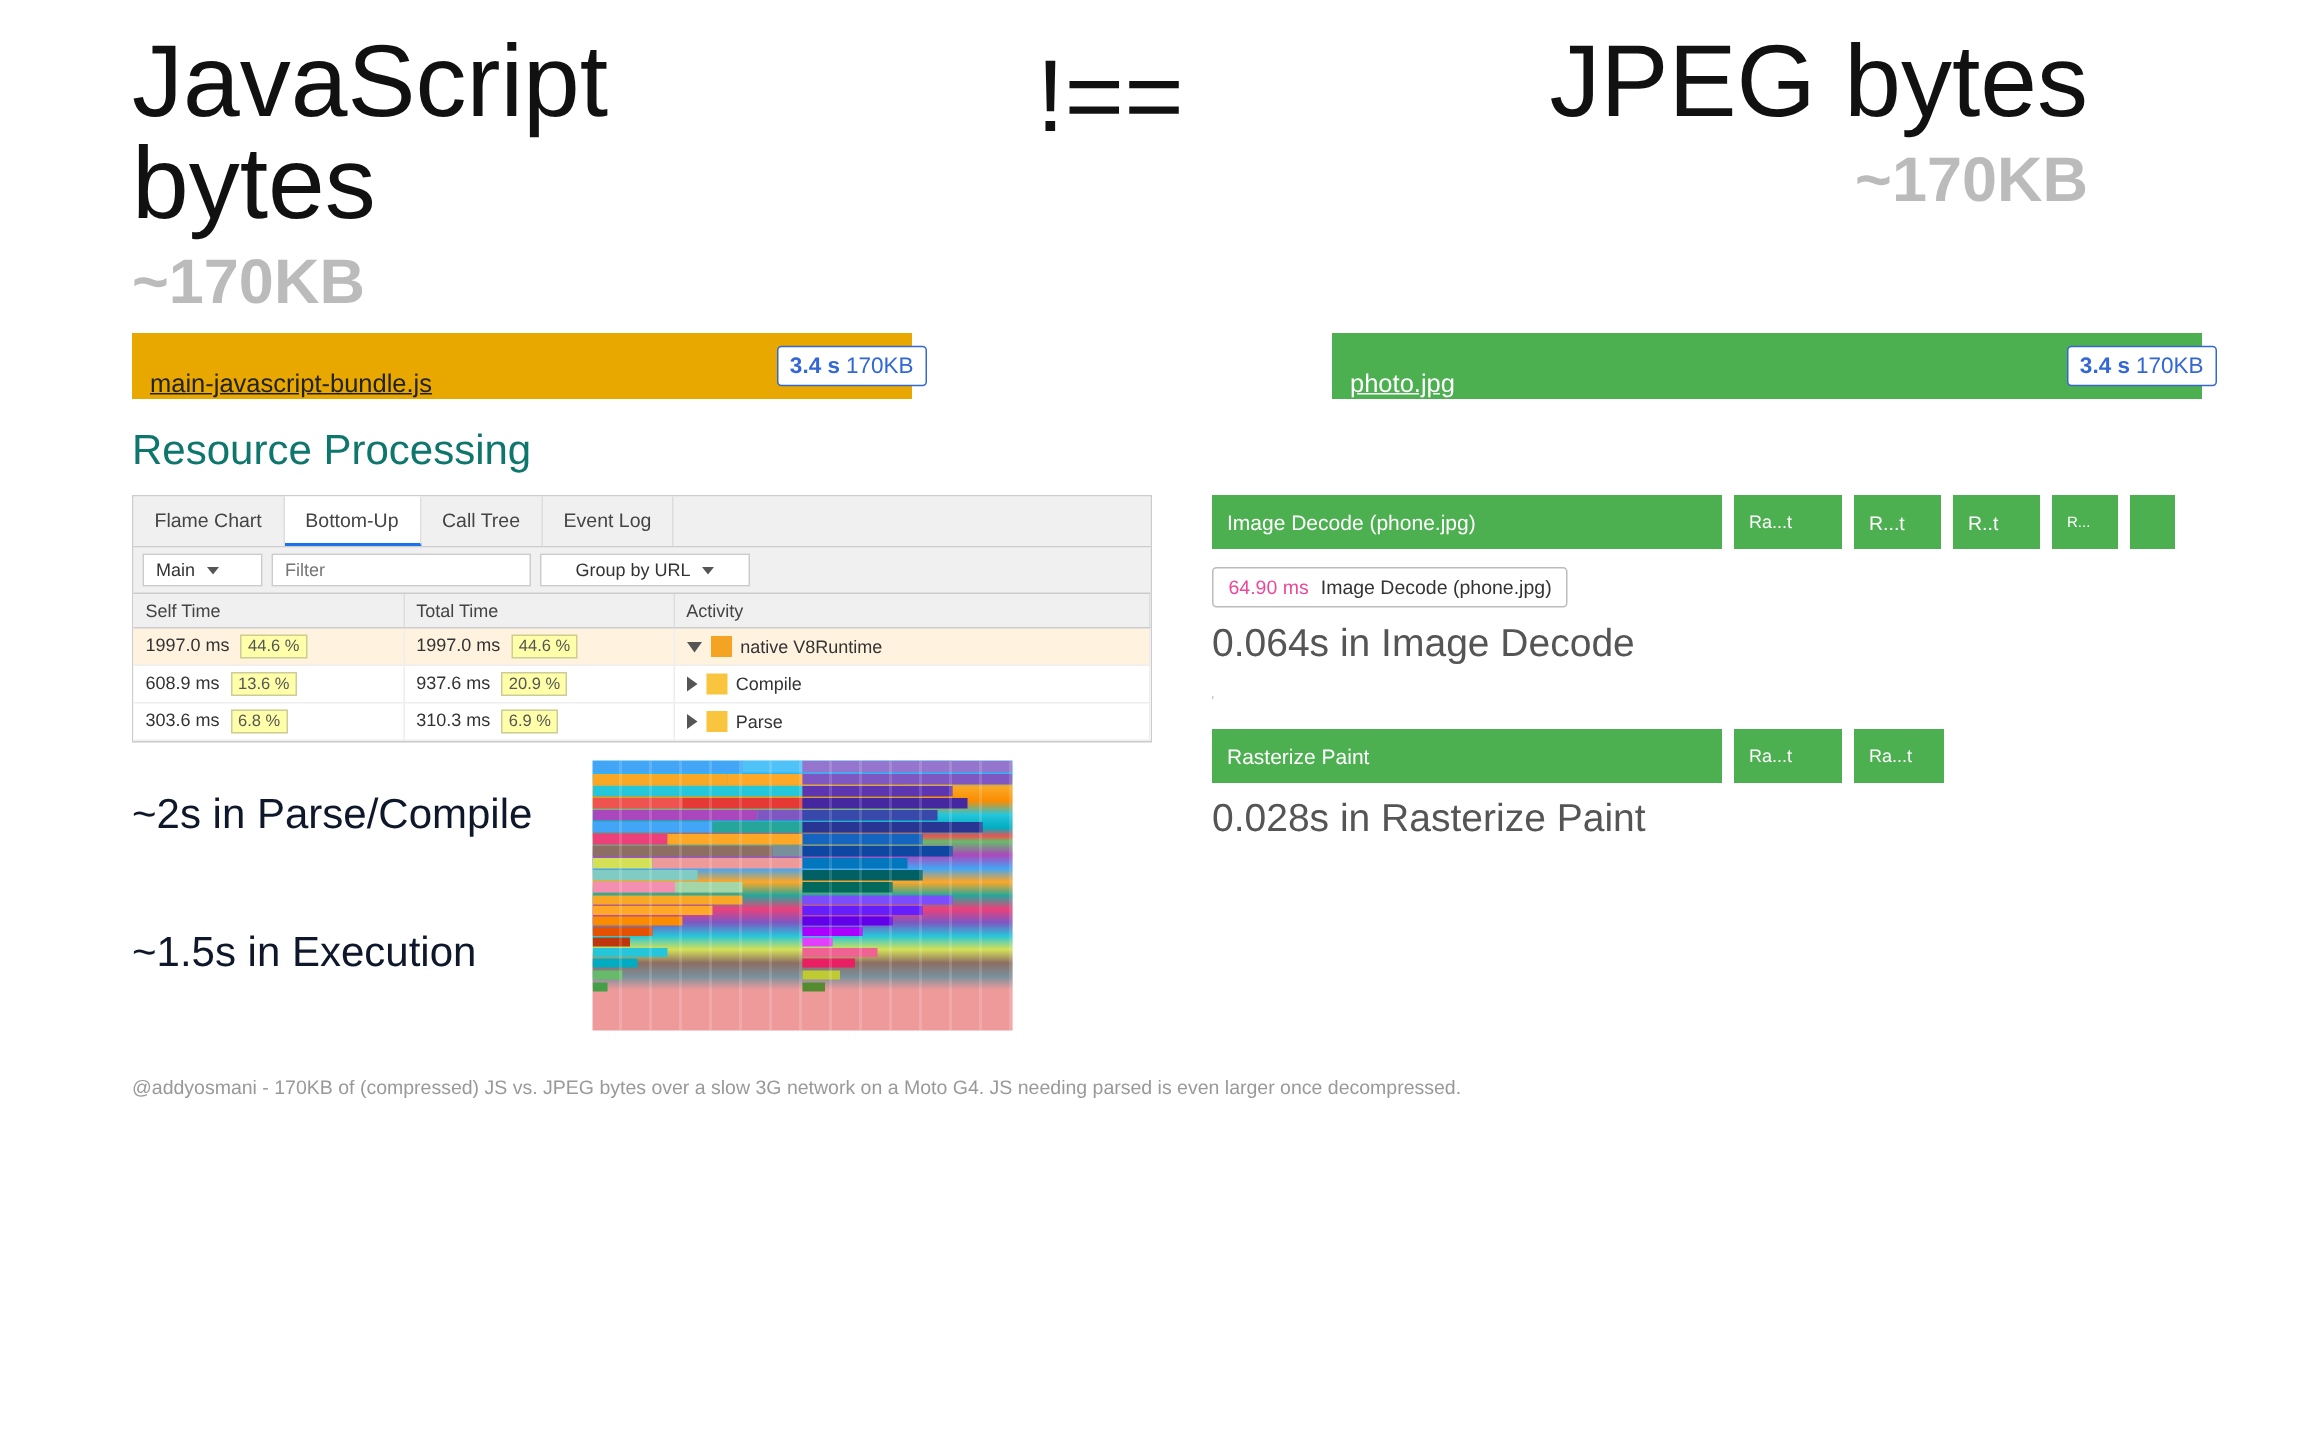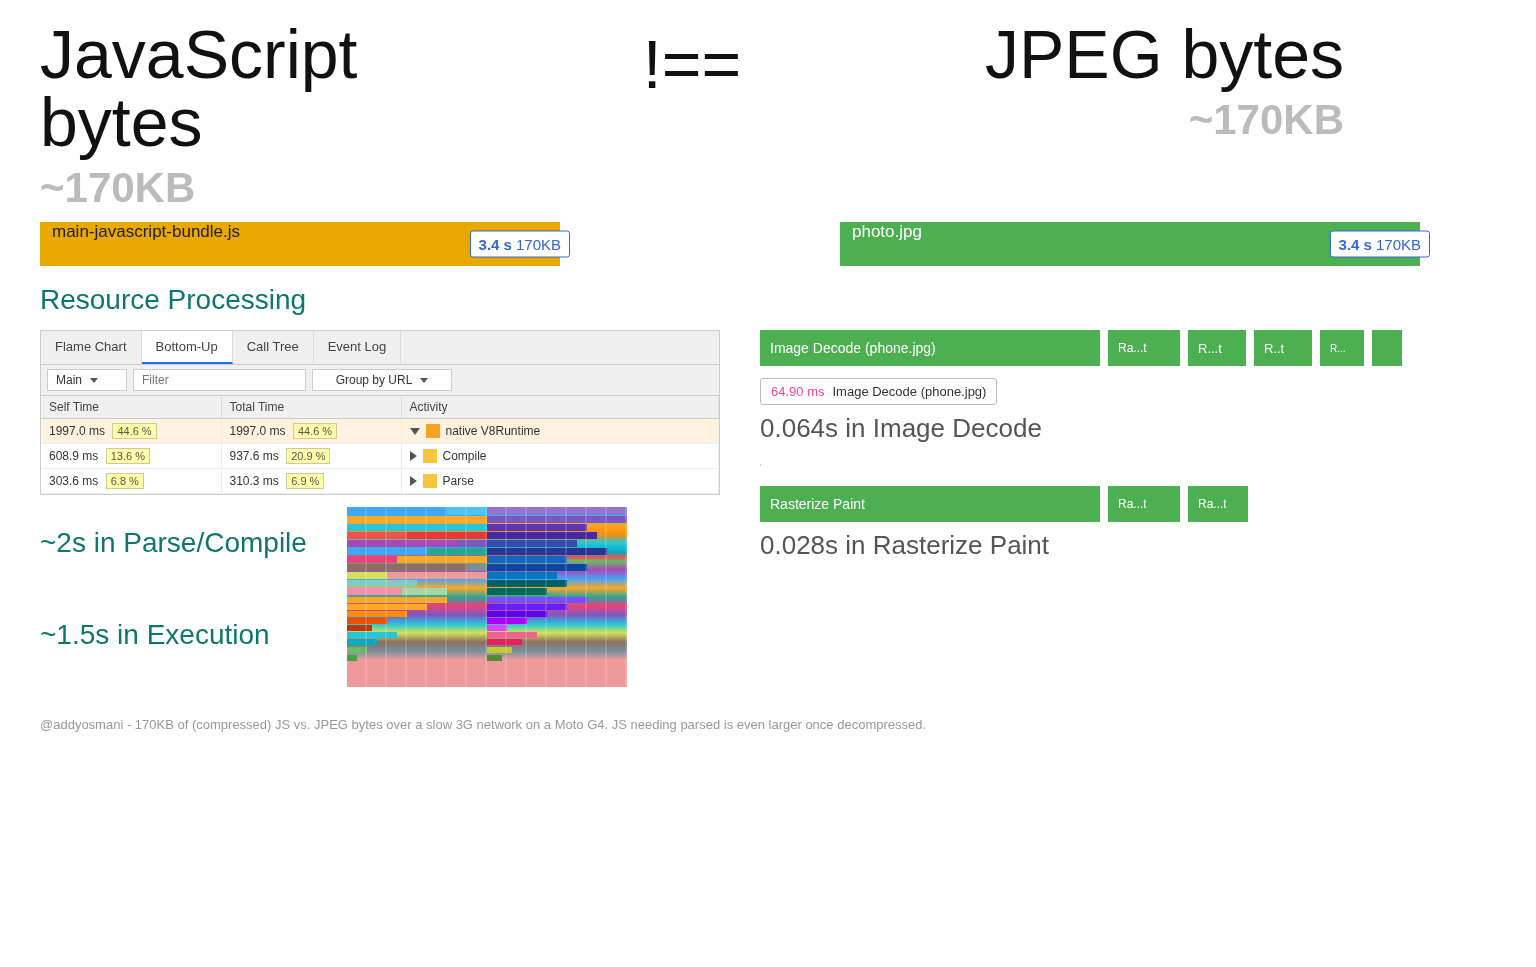--- a/index.html
+++ b/index.html
@@ -8,20 +8,21 @@
       background: #fff;
       color: #333;
       width: 1536px;
       min-height: 967px;
       overflow: hidden;
     }
 
     .page-container {
       width: 1384px;
       padding: 20px 40px 20px 40px;
+      margin-left: 48px;
     }
 
     
     .top-section {
       display: flex;
       align-items: flex-start;
       justify-content: space-between;
       margin-bottom: 10px;
     }
 
@@ -86,22 +87,23 @@
     }
 
     .network-bar-container {
       flex: 1;
       position: relative;
     }
 
     .network-bar {
       height: 44px;
       display: flex;
-      align-items: flex-start;
+      align-items: flex-end;
       position: relative;
+      text-decoration: underline;
     }
 
     .js-bar {
       background: #e8a800;
       width: 520px;
       padding-left: 12px;
       color: #222;
       font-size: 17px;
       font-weight: 500;
     }
@@ -322,21 +324,21 @@
 
     .flame-labels {
       display: flex;
       flex-direction: column;
       gap: 60px;
       padding-top: 20px;
     }
 
     .stat-label {
       font-size: 28px;
-      color: #0f766e;
+      color: #0f172a;
     }
 
     .flame-image-placeholder {
       width: 280px;
       height: 180px;
       background: linear-gradient(
         to bottom,
         #4fc3f7 0%, #29b6f6 5%,
         #f9a825 10%, #fb8c00 15%,
         #26c6da 20%, #00acc1 25%,

